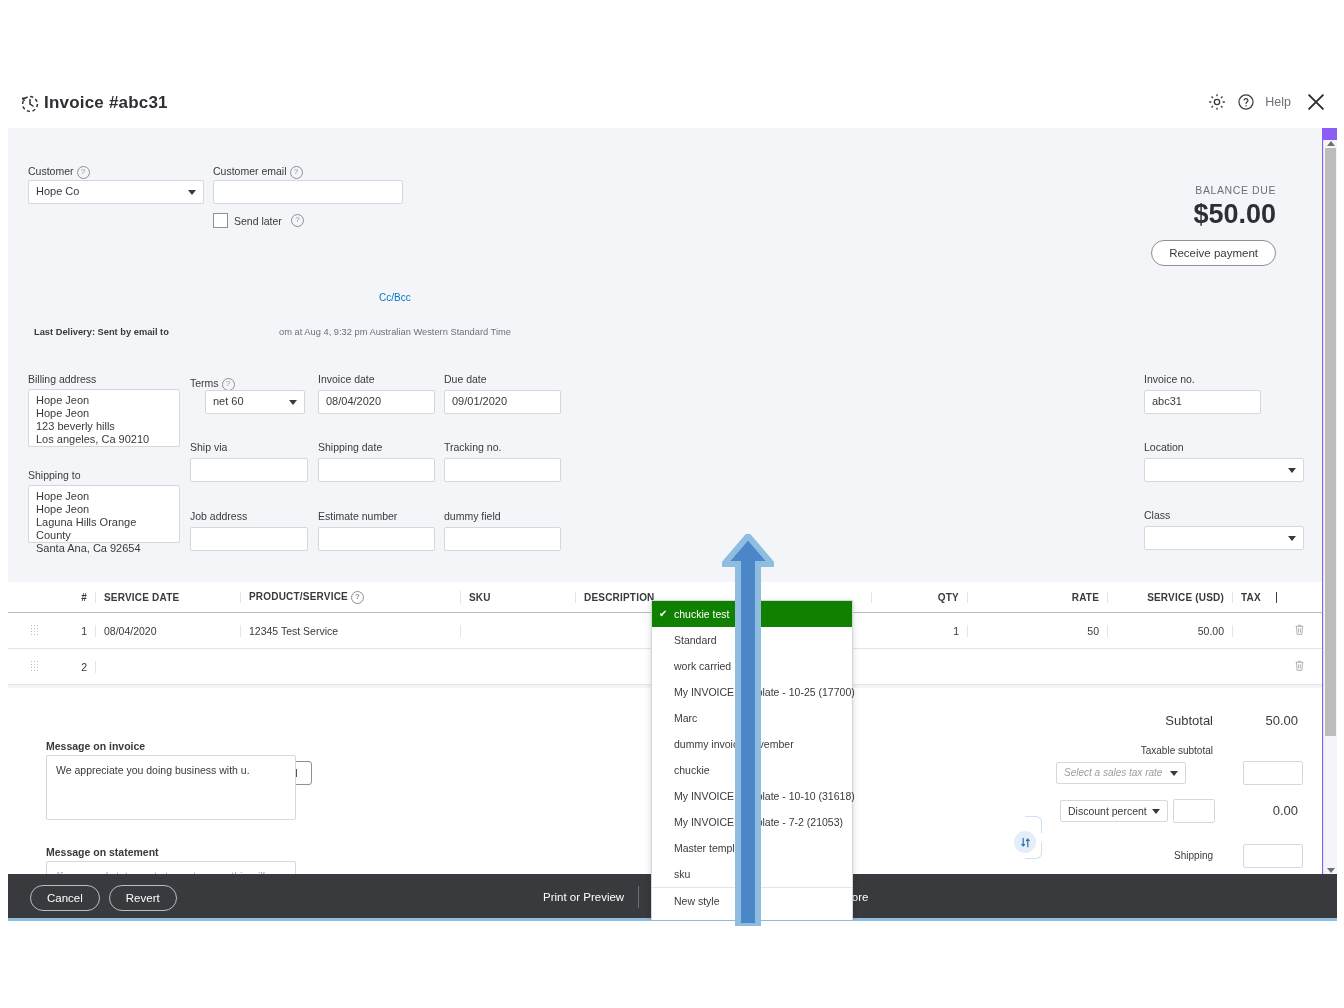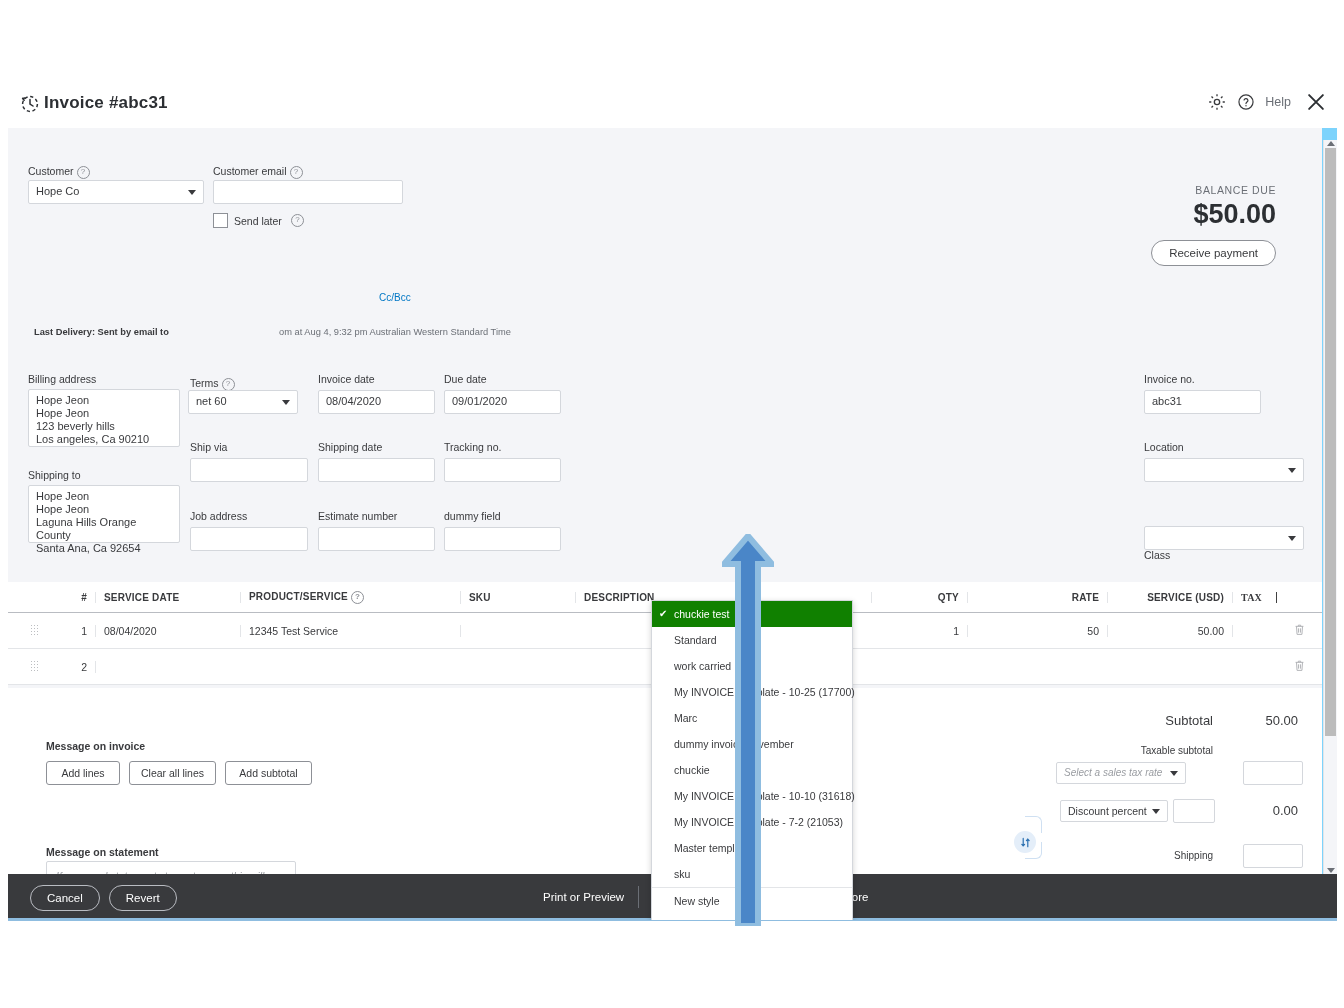--- a/index.html
+++ b/index.html
@@ -5,21 +5,21 @@
   html,body{margin:0;padding:0;}
   body{
     width:1344px;height:1008px;
     background:#ffffff;
     font-family:"Liberation Sans", sans-serif;
     -webkit-font-smoothing:antialiased;
     overflow:hidden;
   }
   .app{
     position:absolute;left:8px;top:82px;width:1329px;height:838px;
-    background:#7dd3fc;
+    background:#8b5cf6;
     overflow:hidden;
   }
   
   .hdr{
     position:absolute;left:0;top:0;width:100%;height:46px;
     background:#ffffff;
   }
   .hdr-title{
     position:absolute;left:36px;top:11px;
     font-size:17px;font-weight:bold;color:#2c2f33;letter-spacing:.2px;
@@ -70,21 +70,21 @@
   .tc{box-sizing:border-box;padding:0 8px;font-size:10.5px;color:#393a3d;}
   .c-grip{width:52px;text-align:center;}
   .c-num{width:36px;text-align:right;border-right:1px solid #e3e5e8;}
   .c-date{width:145px;border-right:1px solid #e3e5e8;}
   .c-prod{width:220px;border-right:1px solid #e3e5e8;}
   .c-sku{width:115px;border-right:1px solid #e3e5e8;}
   .c-desc{width:296px;border-right:1px solid #e3e5e8;}
   .c-qty{width:96px;text-align:right;border-right:1px solid #e3e5e8;}
   .c-rate{width:140px;text-align:right;border-right:1px solid #e3e5e8;}
   .c-amt{width:125px;text-align:right;border-right:1px solid #e3e5e8;}
-  .c-tax{width:44px;border-right:1px solid #404040;font-family:Liberation Serif, serif;}
+  .c-tax{width:44px;border-right:1px solid #404040;}
   .c-del{width:45px;text-align:center;}
   .body-row{height:35px;}
   .grip{
     display:inline-block;width:9px;height:11px;opacity:.45;
     background-image:radial-gradient(#6b6f76 40%,transparent 41%);
     background-size:3px 3px;
   }
   .trash{display:inline-block;width:11px;height:13px;opacity:.55;cursor:pointer;}
   
   .btnrow{position:absolute;left:38px;top:633px;display:flex;gap:9px;}
@@ -233,21 +233,21 @@
 
     <div class="label" style="position:absolute;left:20px;top:341px;">Shipping to</div>
     <div class="field" style="position:absolute;left:20px;top:357px;width:152px;height:58px;line-height:13px;white-space:pre-line;">Hope Jeon
 Hope Jeon
 Laguna Hills  Orange County
 Santa Ana, Ca  92654</div>
 
     <div style="position:absolute;left:182px;top:245px;">
       <span class="label">Terms</span><span class="qm">?</span>
     </div>
-    <div class="field" style="position:absolute;left:180px;top:262px;width:110px;height:24px;">
+    <div class="field" style="position:absolute;left:197px;top:262px;width:100px;height:24px;">
       <span>net 60</span>
       <span class="sel-arrow"></span>
     </div>
 
     <div class="label" style="position:absolute;left:310px;top:245px;">Invoice date</div>
     <div class="field" style="position:absolute;left:310px;top:262px;width:117px;height:24px;">08/04/2020</div>
 
     <div class="label" style="position:absolute;left:436px;top:245px;">Due date</div>
     <div class="field" style="position:absolute;left:436px;top:262px;width:117px;height:24px;">09/01/2020</div>
 
@@ -271,21 +271,21 @@
 
     <div class="label" style="position:absolute;left:1136px;top:245px;">Invoice no.</div>
     <div class="field" style="position:absolute;left:1136px;top:262px;width:117px;height:24px;">abc31</div>
 
     <div class="label" style="position:absolute;left:1136px;top:313px;">Location</div>
     <div class="field" style="position:absolute;left:1136px;top:330px;width:160px;height:24px;">
       <span></span>
       <span class="sel-arrow"></span>
     </div>
 
-    <div class="label" style="position:absolute;left:1136px;top:381px;margin-top:40px;">Class</div>
+    <div class="label" style="position:absolute;left:1136px;top:381px;">Class</div>
     <div class="field" style="position:absolute;left:1136px;top:398px;width:160px;height:24px;">
       <span></span>
       <span class="sel-arrow"></span>
     </div>
 
     <div class="tbl">
       <div class="trow thead">
         <div class="tc c-grip"></div>
         <div class="tc c-num">#</div>
         <div class="tc c-date">SERVICE DATE</div>
@@ -344,20 +344,21 @@
 
     <div style="position:absolute;left:0;top:560px;width:1314px;height:186px;background:#fff;"></div>
 
     <div class="btnrow">
       <div class="sbtn">Add lines</div>
       <div class="sbtn w2">Clear all lines</div>
       <div class="sbtn w2">Add subtotal</div>
     </div>
 
     <div class="msg-lbl" style="left:38px;top:612px;">Message on invoice</div>
+    <div class="msg-box" style="left:38px;top:627px;width:250px;height:65px;">We appreciate you doing business with u.</div>
 
     <div class="msg-lbl" style="left:38px;top:718px;">Message on statement</div>
     <div class="msg-box ph" style="left:38px;top:733px;width:250px;height:54px;">If you send statements to customers, this will show up as the description for this invoice.</div>
 
     <div class="tot-lbl" style="left:980px;top:585px;width:225px;font-size:13px;">Subtotal</div>
     <div class="tot-val" style="left:1210px;top:585px;width:80px;font-size:13px;">50.00</div>
 
     <div class="tot-lbl tot-sm" style="left:980px;top:617px;width:225px;">Taxable subtotal</div>
 
     <div class="swap" style="left:1006px;top:703px;">

